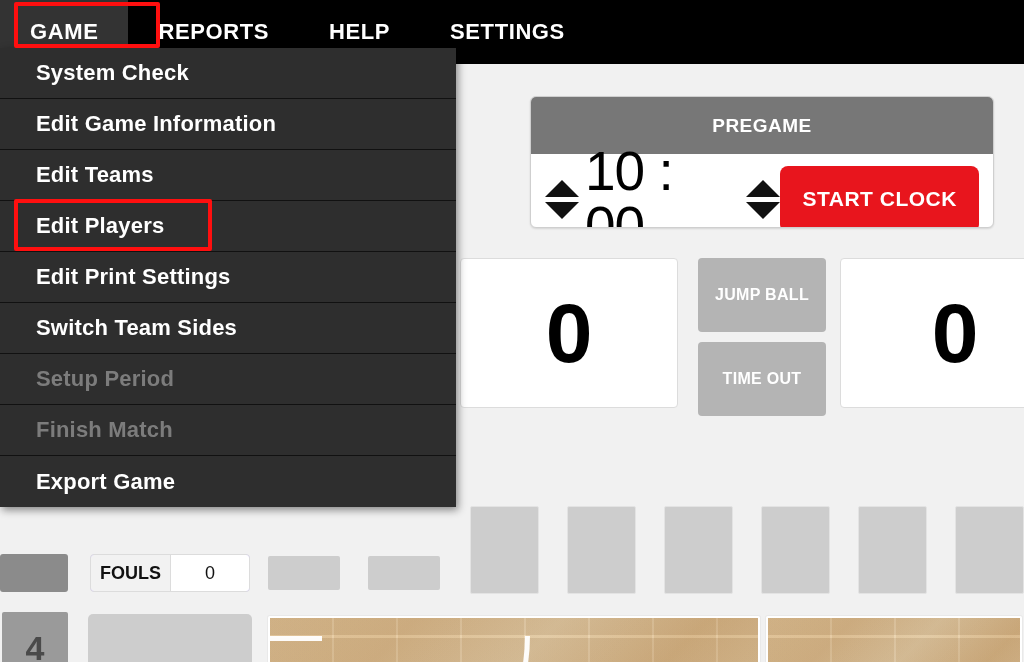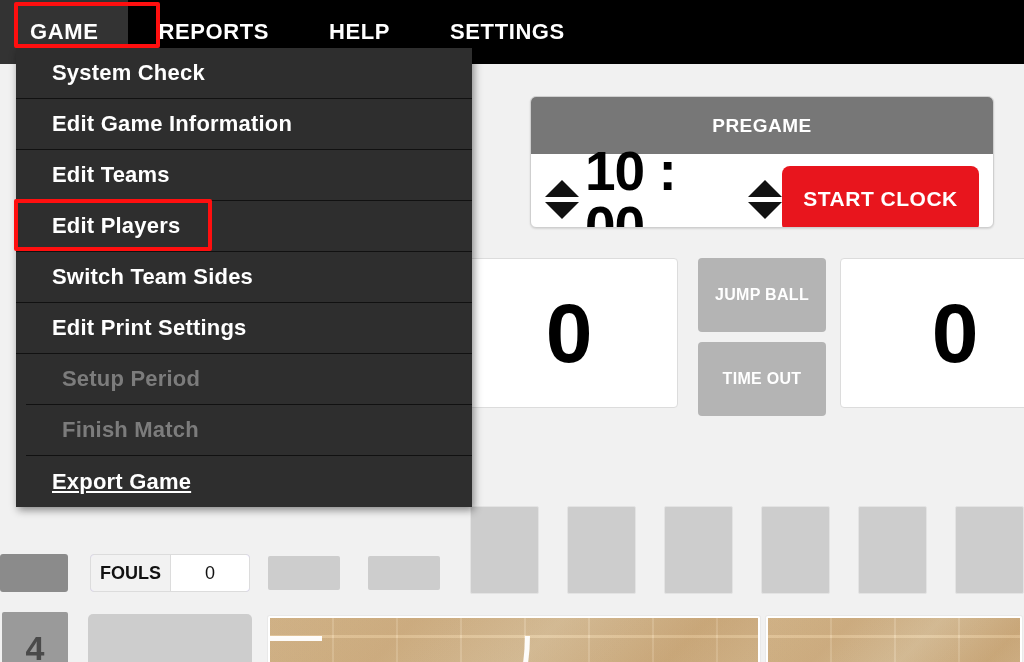--- a/index.html
+++ b/index.html
@@ -37,21 +37,21 @@
     height: 90px; display: flex; align-items: center; padding: 0 14px;
   }
   .spin {
     display: flex; flex-direction: column; justify-content: center;
     gap: 5px; cursor: pointer;
   }
   .spin i { display: block; width: 0; height: 0; }
   .spin .up { border-left: 17px solid transparent; border-right: 17px solid transparent; border-bottom: 17px solid #111; }
   .spin .dn { border-left: 17px solid transparent; border-right: 17px solid transparent; border-top: 17px solid #111; }
   .clock-time {
-    font-size: 55px; font-weight: bold; color: #000;
+    font-size: 55px; font-weight: normal; color: #000;
     letter-spacing: -1px; padding: 0 6px; line-height: 1;
   }
   .start-clock {
     margin-left: auto; width: 206px; height: 66px;
     background: #e8151d; color: #fff; border: 0; border-radius: 8px;
     font-size: 21px; font-weight: bold; letter-spacing: .5px;
     font-family: "Liberation Sans", sans-serif; cursor: pointer;
   }
 
   
@@ -156,31 +156,31 @@
   }
   .nav-item {
     display: flex; align-items: center; padding: 0 30px;
     color: #fff; font-size: 22px; font-weight: bold; letter-spacing: .6px;
     cursor: pointer; white-space: nowrap;
   }
   .nav-item.active { background: #333; }
 
   
   .dropdown {
-    position: absolute; left: 16px; top: 48px; width: 456px;
+    position: absolute; left: 0; top: 48px; width: 456px;
     background: #2e2e2e; z-index: 40;
     box-shadow: 2px 3px 8px rgba(0,0,0,.45);
   }
   .menu-item {
     height: 51px; display: flex; align-items: center;
     padding-left: 36px; color: #fff; font-size: 22px; font-weight: bold;
     border-bottom: 1px solid #111; cursor: pointer; letter-spacing: .2px;
   }
-  .menu-item.disabled { color: #7c7c7c; cursor: default; margin-left: 10px; }
-  .menu-item:last-child { border-bottom: 0; text-decoration: underline; }
+  .menu-item.disabled { color: #7c7c7c; cursor: default; }
+  .menu-item:last-child { border-bottom: 0; }
 
   
   .hl {
     position: absolute; border: 4px solid #ff0f0f; z-index: 60;
     pointer-events: none; border-radius: 2px;
   }
   .hl-game    { left: 14px; top: 2px; width: 146px; height: 46px; }
   .hl-players { left: 14px; top: 199px; width: 198px; height: 52px; }
 </style>
 </head>
@@ -254,22 +254,22 @@
     <div class="nav-item">REPORTS</div>
     <div class="nav-item">HELP</div>
     <div class="nav-item">SETTINGS</div>
   </div>
 
   <div class="dropdown">
     <div class="menu-item">System Check</div>
     <div class="menu-item">Edit Game Information</div>
     <div class="menu-item">Edit Teams</div>
     <div class="menu-item">Edit Players</div>
+    <div class="menu-item">Edit Print Settings</div>
     <div class="menu-item">Switch Team Sides</div>
-    <div class="menu-item">Edit Print Settings</div>
     <div class="menu-item disabled">Setup Period</div>
     <div class="menu-item disabled">Finish Match</div>
     <div class="menu-item">Export Game</div>
   </div>
 
   <div class="hl hl-game"></div>
   <div class="hl hl-players"></div>
 
 </div>
 

